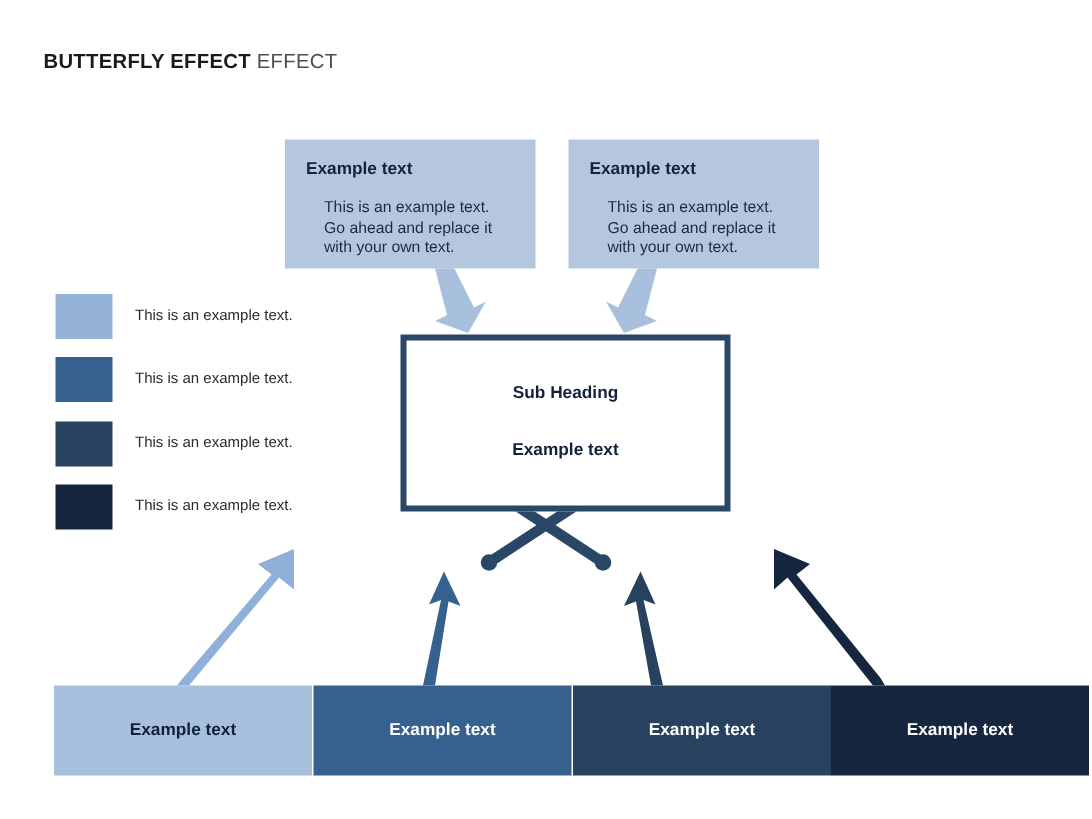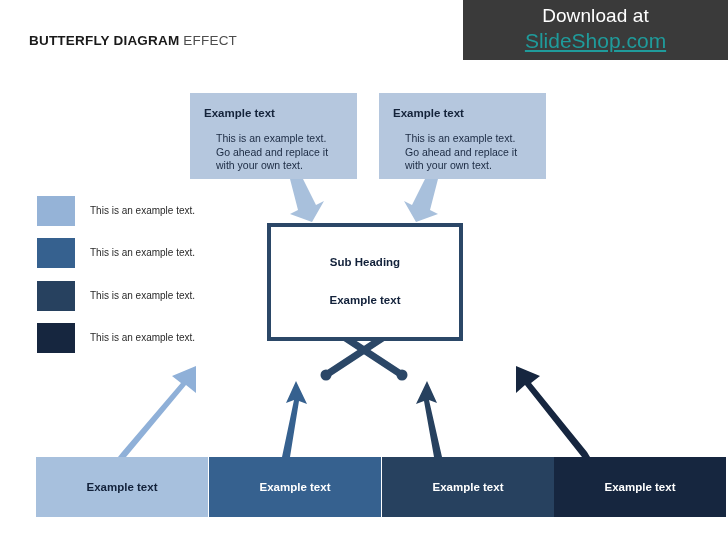--- a/index.html
+++ b/index.html
@@ -111,21 +111,21 @@
   #legend-row-1 { top: 196px; }
   #legend-row-2 { top: 238px; }
   #legend-row-3 { top: 281px; }
   #legend-row-4 { top: 323px; }
 
   
   #center-box {
     position: absolute;
     left: 267px;
     top: 223px;
-    width: 196px;
+    width: 220px;
     height: 118px;
     background: #ffffff;
     border: 4px solid #2b4straight;
     border-color: #2b4straight;
     box-sizing: border-box;
   }
   #center-box {
     border: 4px solid #2c4straight;
   }
   
@@ -185,27 +185,23 @@
     width: 728px;
     height: 546px;
     pointer-events: none;
   }
 </style>
 </head>
 <body style="background: rgb(255, 255, 255);">
 
 <div id="slide">
 
-  <div id="promo-banner" style="background: rgb(58, 58, 58);">
-    <span id="promo-line1">Download at</span>
-    <span id="promo-line2" style="color: rgb(31, 155, 155);">SlideShop.com</span>
-  </div>
 
   <div id="slide-title">
-    <span class="t-strong">BUTTERFLY DIAGRAM</span><span class="t-light"> EFFECT</span>
+    <span class="t-strong">BUTTERFLY EFFECT</span><span class="t-light"> EFFECT</span>
   </div>
 
   <div class="top-box" id="top-box-1" style="background: rgb(181, 199, 222);">
     <p class="top-box-title">Example text</p>
     <p class="top-box-body">This is an example text. Go ahead and replace it with your own text.</p>
   </div>
 
   <div class="top-box" id="top-box-2" style="background: rgb(181, 199, 222);">
     <p class="top-box-title">Example text</p>
     <p class="top-box-body">This is an example text. Go ahead and replace it with your own text.</p>

